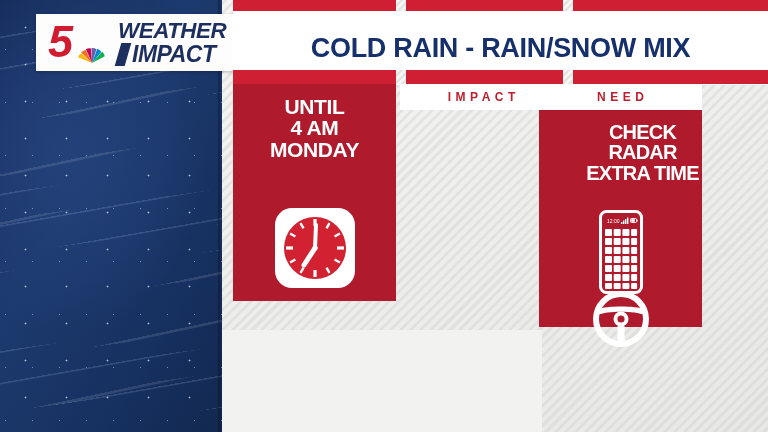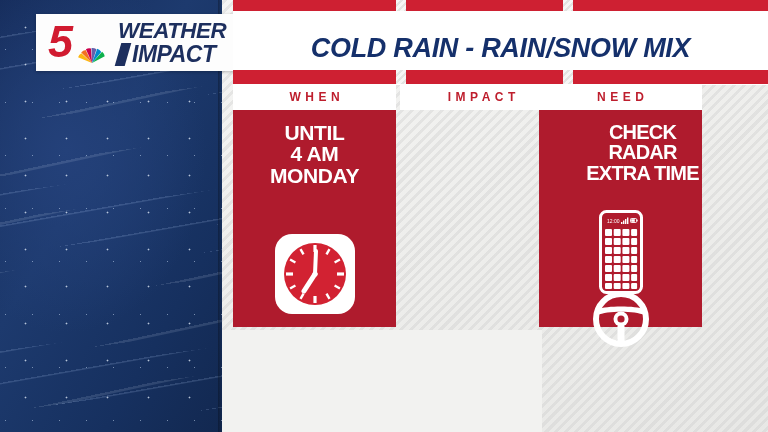--- a/index.html
+++ b/index.html
@@ -174,21 +174,20 @@
   .topbar-gap2 { left: 563px; top: 0; height: 11px; }
 
   .titleband {
     position: absolute;
     left: 233px; top: 11px;
     width: 535px; height: 74px;
     background: #ffffff;
     display: flex;
     align-items: center;
     justify-content: center;
-    font-style: italic;
   }
   .title-text {
     font-size: 27px;
     font-weight: bold;
     color: #15306B;
     letter-spacing: -0.3px;
     white-space: nowrap;
   }
 
   .midbar {
@@ -304,23 +303,20 @@
 
   <div class="titleband">
     <div class="title-text">COLD RAIN - RAIN/SNOW MIX</div>
   </div>
 
   <div class="midbar"></div>
   <div class="midbar-gap1"></div>
   <div class="midbar-gap2"></div>
 
   <div class="panel panel-1">
-    <div class="panel-header">
-      <span class="panel-header-text">WHEN</span>
-    </div>
     <div class="panel-body">
       <div class="panel-headline">UNTIL
 4 AM
 MONDAY</div>
       <div class="icon-wrap icon-wrap-clock">
         <svg width="80" height="80" viewBox="0 0 80 80">
           <rect x="0" y="0" width="80" height="80" rx="17" ry="17" fill="#ffffff"></rect>
           <circle cx="40" cy="40" r="31" fill="#D22232"></circle>
           <g stroke="#ffffff" stroke-width="3.2" stroke-linecap="butt">
             <line x1="40" y1="11" x2="40" y2="18"></line>

